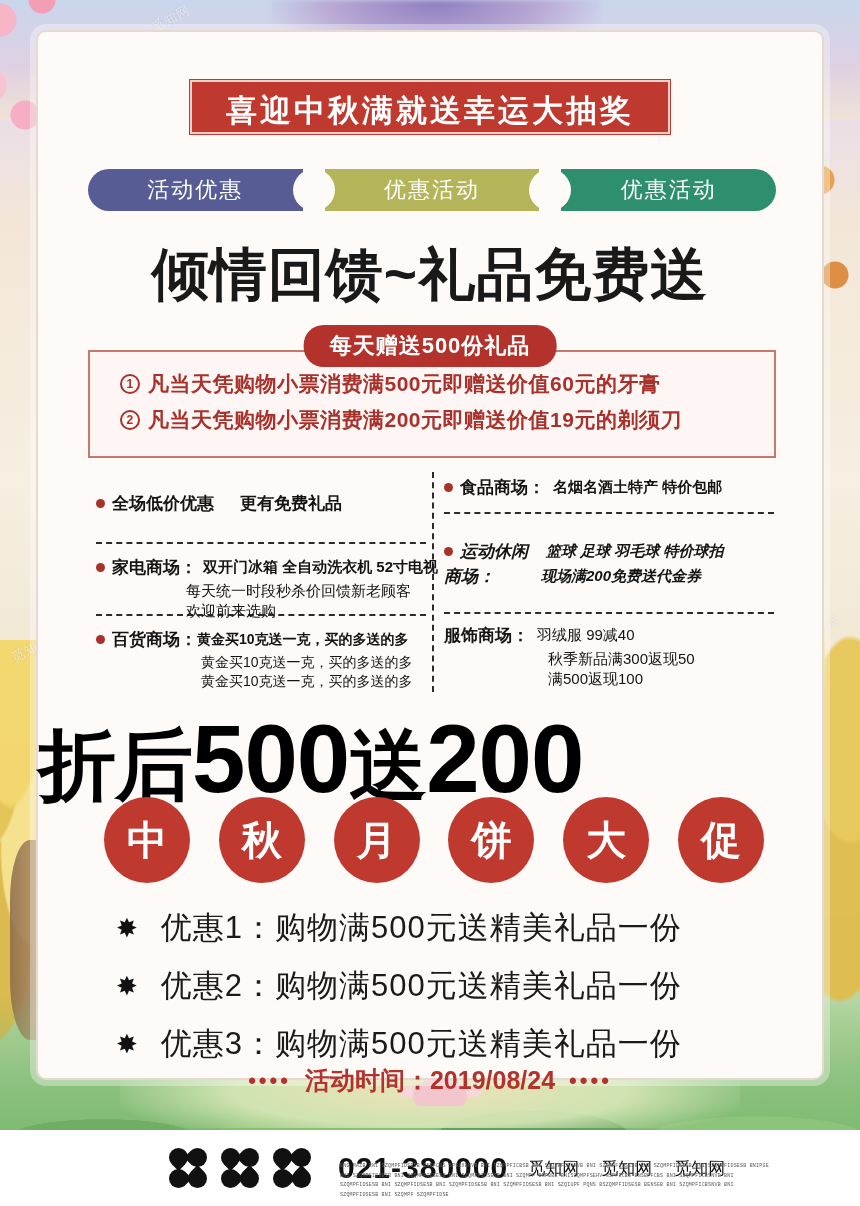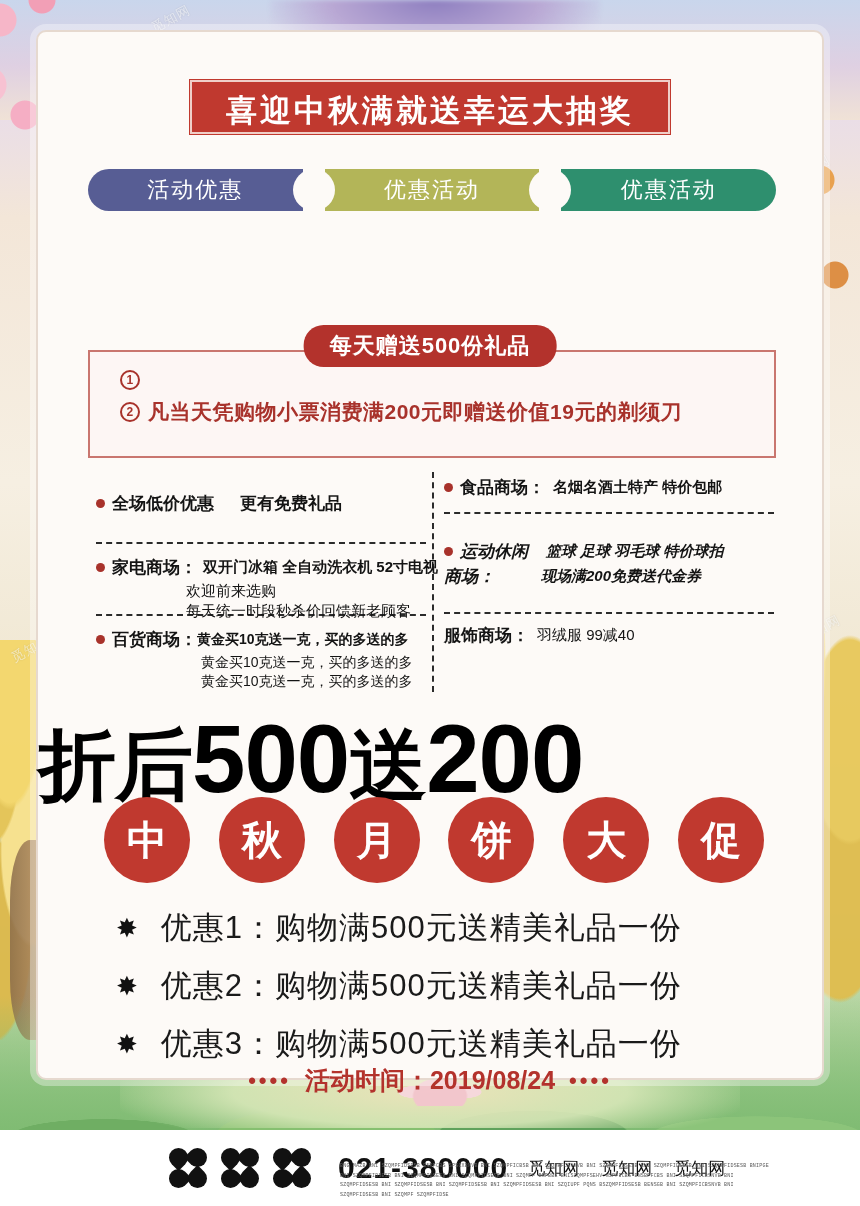--- a/index.html
+++ b/index.html
@@ -336,26 +336,28 @@
     </div>
 
     <div class="tabs">
       <div class="tab t1">活动优惠</div>
       <div class="tab-gap"></div>
       <div class="tab t2">优惠活动</div>
       <div class="tab-gap"></div>
       <div class="tab t3">优惠活动</div>
     </div>
 
+    <div class="headline">倾情回馈~礼品免费送</div>
 
     <div class="gift-pill">每天赠送500份礼品</div>
 
     <div class="rules-box">
       <div class="rule-line">
         <span class="rule-num">1</span>
+        <span>凡当天凭购物小票消费满500元即赠送价值60元的牙膏</span>
       </div>
       <div class="rule-line">
         <span class="rule-num">2</span>
         <span>凡当天凭购物小票消费满200元即赠送价值19元的剃须刀</span>
       </div>
     </div>
 
     <div class="info-grid">
       <div class="vline"></div>
       <div class="hline-l"></div>
@@ -371,22 +373,22 @@
         </div>
       </div>
 
       <div class="cell" style="left:8px; top:84px;">
         <div class="head">
           <span class="dot"></span>
           <span>家电商场：</span>
           <span style="font-size:15px; padding-top:2px; margin-left:6px;">双开门冰箱  全自动洗衣机   52寸电视</span>
         </div>
         <div class="body" style="padding-left:90px;">
+          <div>每天统一时段秒杀价回馈新老顾客</div>
           <div>欢迎前来选购</div>
-          <div>每天统一时段秒杀价回馈新老顾客</div>
         </div>
       </div>
 
       <div class="cell" style="left:8px; top:156px;">
         <div class="head">
           <span class="dot"></span>
           <span>百货商场：</span>
           <span style="font-size:14px; padding-top:3px;">黄金买10克送一克，买的多送的多</span>
         </div>
         <div class="body" style="padding-left:105px; font-size:14px;">
@@ -412,20 +414,24 @@
         <div class="head" style="margin-top:2px;gap:8px;">
           <span>商场：</span>
           <span style="font-size:15px; padding-top:2px; margin-left:38px;">现场满200免费送代金券</span>
         </div>
       </div>
 
       <div class="cell" style="left:356px; top:152px;">
         <div class="inline-head">
           <span class="lbl">服饰商场：</span>
           <span class="val">羽绒服  99减40</span>
+        </div>
+        <div class="body" style="padding-left:104px;">
+          <div>秋季新品满300返现50</div>
+          <div>满500返现100</div>
         </div>
       </div>
     </div>
 
     <div class="discount">
       <span>折后</span><span class="big">500</span><span>送</span><span class="big">200</span>
     </div>
 
     <div class="circles">
       <div class="circle">中</div>

